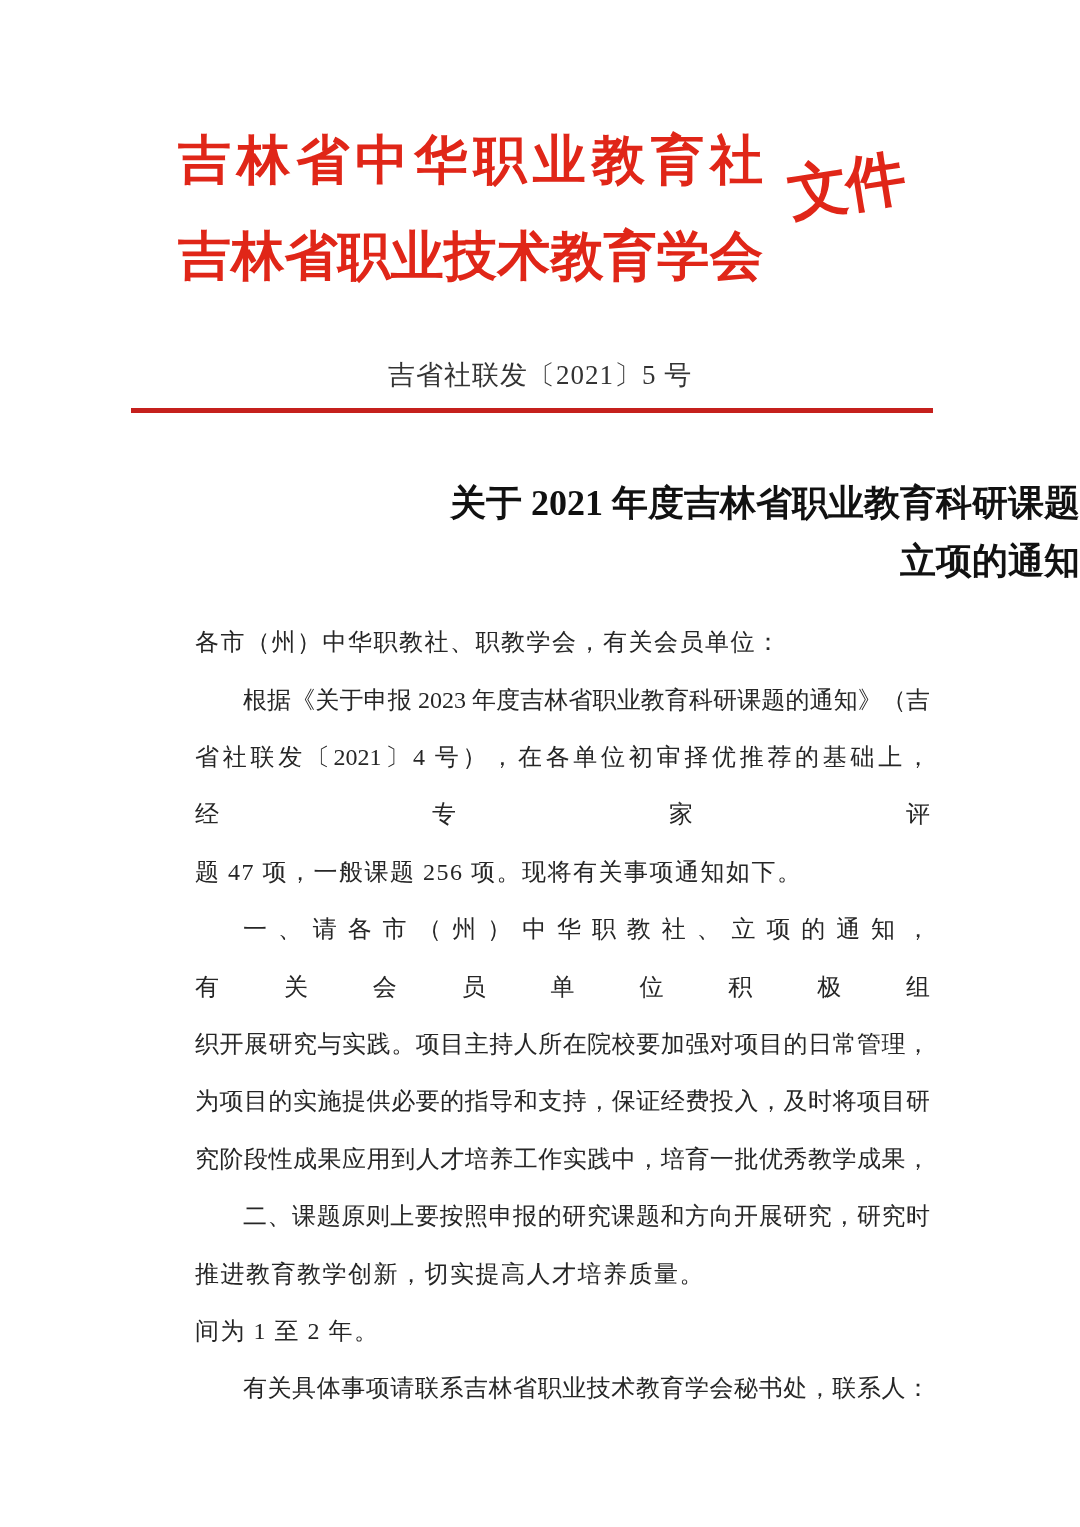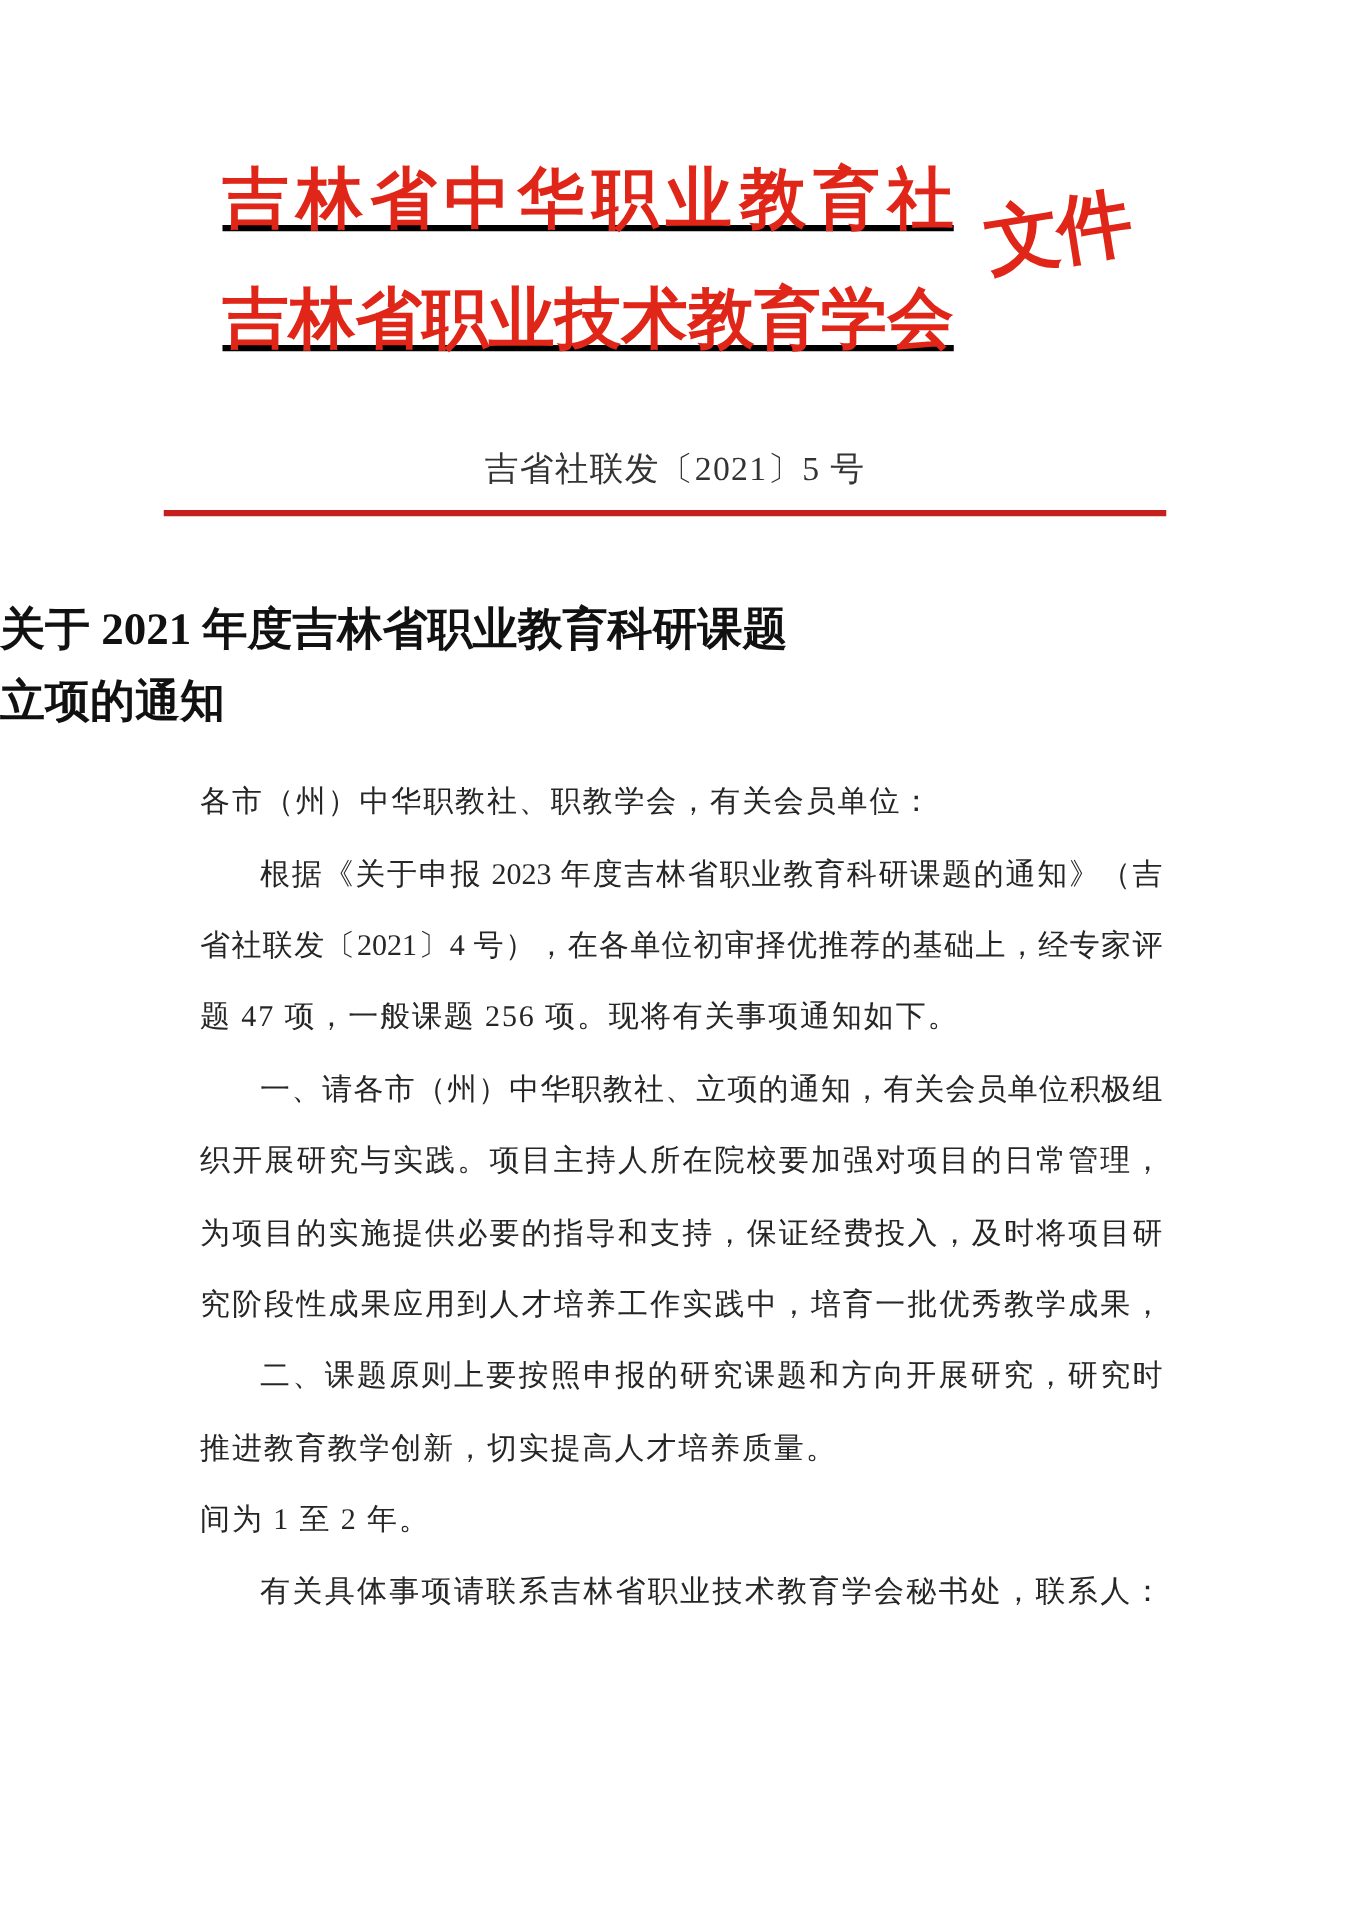--- a/index.html
+++ b/index.html
@@ -5,21 +5,21 @@
   html, body { margin: 0; padding: 0; background: #ffffff; }
   .page {
     position: relative;
     width: 1080px;
     height: 1527px;
     background: #ffffff;
     overflow: hidden;
     font-family: "Liberation Serif", "DejaVu Serif", serif;
   }
   
-  .letterhead { position: relative; padding-top: 112px; text-decoration: underline; }
+  .letterhead { position: relative; padding-top: 112px; }
   .org-lines {
     margin-left: 178px;
     width: 585px;
   }
   .org-line {
     font-size: 53px;
     line-height: 96px;
     font-weight: bold;
     color: #e02618;
     text-align: justify;
@@ -49,40 +49,41 @@
   
   .red-rule {
     margin: 18px 0 0 131px;
     width: 802px;
     height: 5px;
     background: #c5201d;
   }
   
   .doc-title {
     margin-top: 61px;
-    text-align: left;
+    text-align: right;
     font-size: 36px;
     line-height: 58px;
     font-weight: bold;
     color: #111111;
   }
   
   .body-text {
     margin-top: 6px;
     margin-left: 160px;
     width: 770px;
     font-size: 24px;
     color: #262626;
   }
   .ln {
     line-height: 57.4px;
     text-align: justify;
     text-align-last: left;
     letter-spacing: 1.5px;
     word-break: keep-all;
+    margin-left: 35px;
   }
   .ln.fill { text-align-last: justify; letter-spacing: 0; }
   .ln.indent { text-indent: 48px; }
 </style>
 </head>
 <body>
 
 <div class="page">
 
   <header class="letterhead">

